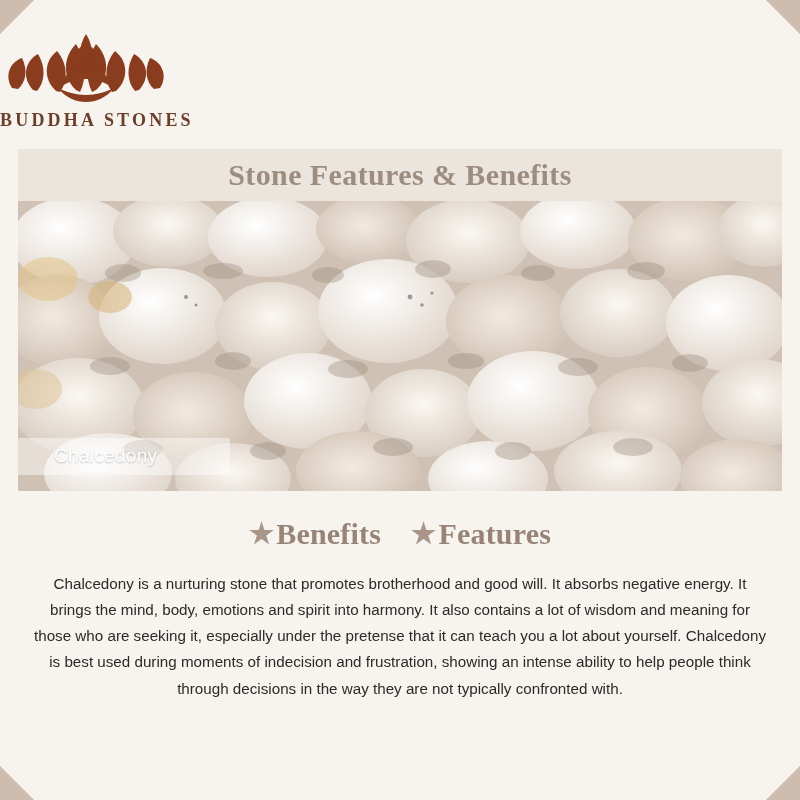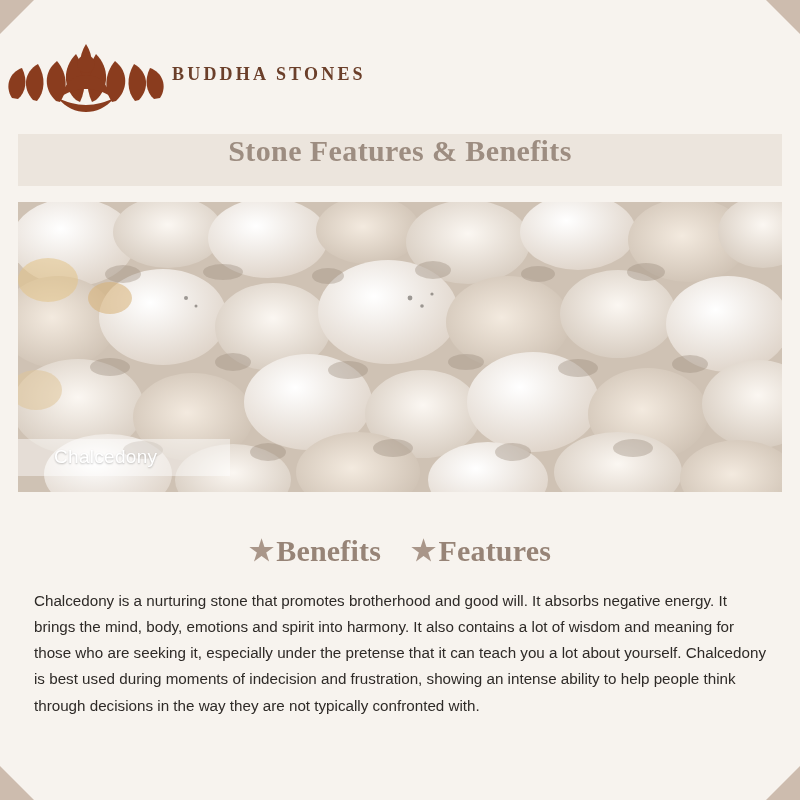--- a/index.html
+++ b/index.html
@@ -36,42 +36,43 @@
     border-color: transparent transparent transparent #cdbcae;
   }
   .corner-br {
     bottom: 0; right: 0;
     border-width: 0 0 34px 34px;
     border-color: transparent transparent #cdbcae transparent;
   }
 
   
   .header {
-    padding-top: 28px;
-    display: flex;
-    flex-direction: row;
-    align-items: center;
+    padding-top: 18px;
+    display: flex;
+    flex-direction: column;
+    align-items: flex-start;
   }
   .logo-mark { width: 172px; height: 88px; display: block; }
   .brand-name {
     margin-top: 4px;
     font-size: 18px;
     letter-spacing: 3.2px;
     color: #6b3f2a;
     font-weight: 700;
     font-family: "Liberation Serif", serif;
   }
 
   
   .title-band {
     position: relative;
     margin-top: 18px;
     height: 52px;
     background: #ece5dd;
     display: flex;
+    align-items: center;
     justify-content: center;
   }
   .title-band::before,
   .title-band::after {
     content: "";
     position: absolute;
     top: 0;
     width: 18px; height: 52px;
     background: #f7f3ee;
   }
@@ -81,21 +82,21 @@
     font-family: "Liberation Serif", serif;
     font-weight: 700;
     font-size: 30px;
     color: #9d8d81;
     letter-spacing: 0.4px;
   }
 
   
   .hero {
     position: relative;
-    margin: 16px 18px;
+    margin: 0 18px;
     height: 290px;
     overflow: hidden;
     background: #3b82f6;
   }
   .hero svg { position: absolute; inset: 0; width: 100%; height: 100%; display: block; }
   .hero-caption {
     position: absolute;
     left: 0; bottom: 16px;
     min-width: 212px;
     padding: 7px 22px 8px 36px;
@@ -128,21 +129,21 @@
   .star {
     font-size: 28px;
     color: #a99689;
     margin-right: 2px;
     line-height: 1;
   }
   .body-text {
     font-size: 15.2px;
     line-height: 1.72;
     color: #2e2a27;
-    text-align: left;
+    text-align: center;
   }
 </style>
 </head>
 <body>
 
 <div class="page">
 
   <div class="corner corner-tl"></div>
   <div class="corner corner-tr"></div>
   <div class="corner corner-bl"></div>

